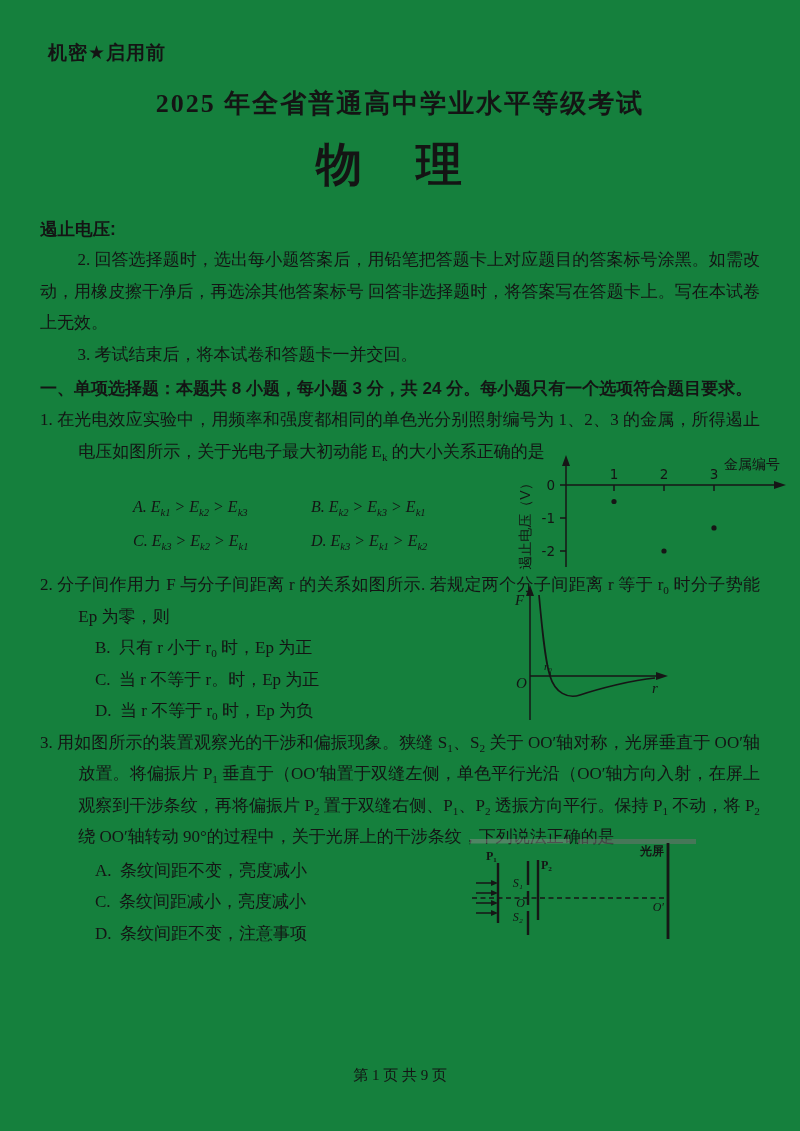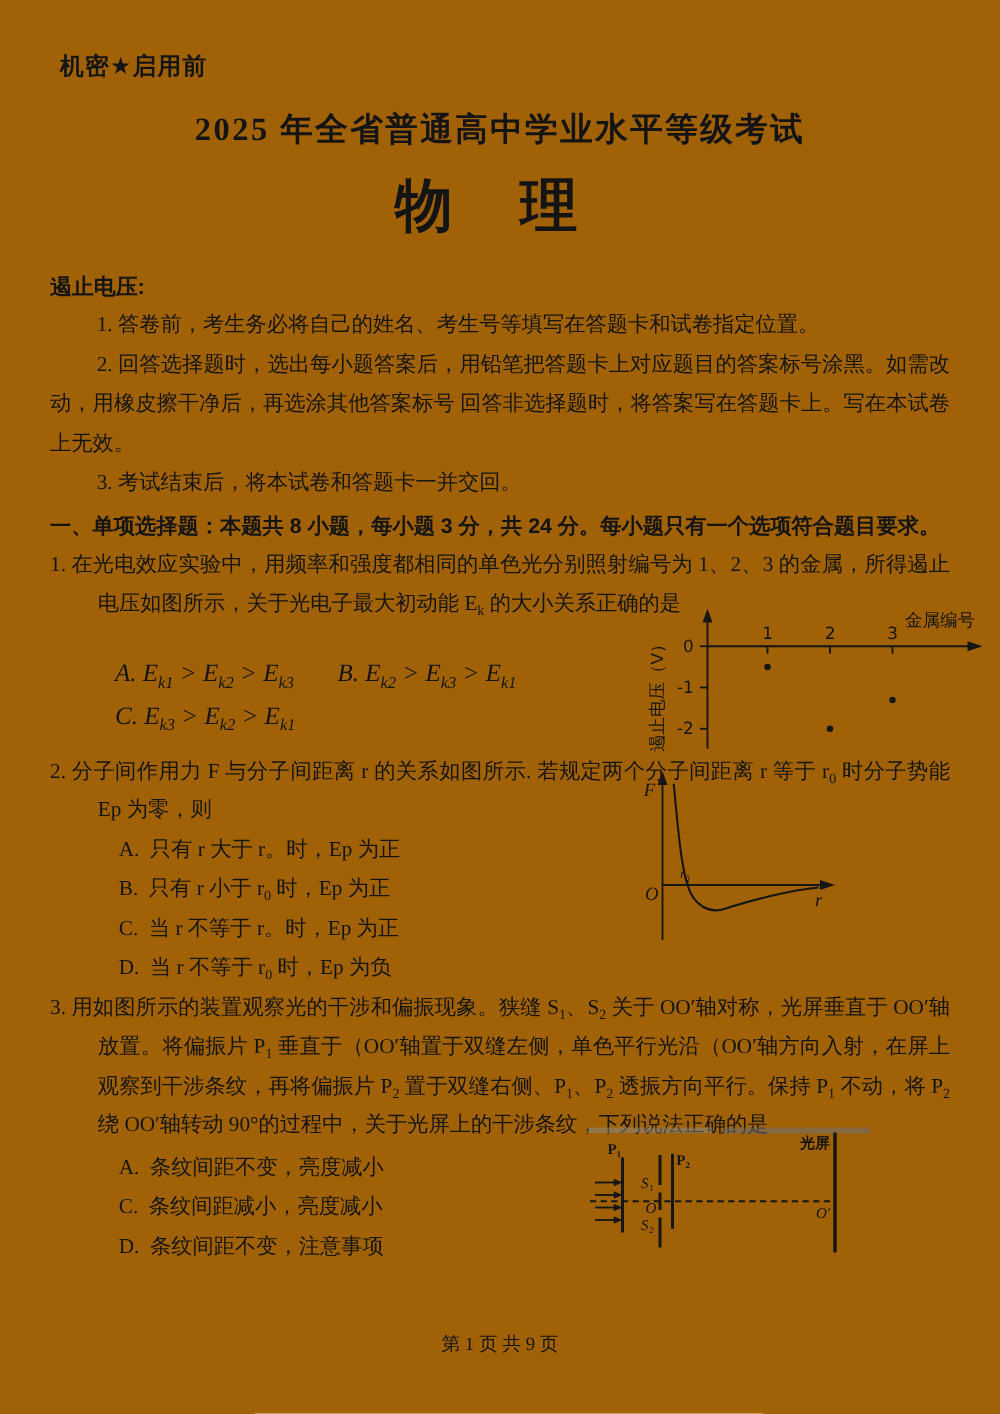--- a/index.html
+++ b/index.html
@@ -1,17 +1,17 @@
 <!DOCTYPE html>
 <html><head>
 <meta charset="utf-8">
 <style>
   html,body{margin:0;padding:0;background:#ffffff;}
   .page{
-    position:relative;width:800px;height:1131px;background:#a16207;
+    position:relative;width:800px;height:1131px;background:#15803d;
     font-family:"Liberation Serif","DejaVu Serif",serif;color:#141414;overflow:hidden;
   }
   .hei{font-family:"Liberation Sans","DejaVu Sans",sans-serif;font-weight:700;}
   .secrecy{position:absolute;left:48px;top:40px;font-size:19px;letter-spacing:1px;}
   .exam-title{position:absolute;left:0;right:0;top:86px;text-align:center;
     font-size:26px;font-weight:600;letter-spacing:2px;}
   .subject-title{position:absolute;left:0;right:18px;top:134px;text-align:center;
     font-size:46px;font-weight:600;letter-spacing:4px;}
   .content{position:absolute;left:40px;top:214px;width:720px;font-size:17px;}
   .notice-heading{font-size:17.5px;line-height:30px;}
@@ -19,21 +19,21 @@
   .indent{text-indent:2.2em;}
   .justify{text-align:justify;}
   .hang{padding-left:2.25em;text-indent:-2.25em;}
   .section-heading{font-size:17px;line-height:31px;margin-top:3px;text-align:justify;}
   sub{font-size:66%;line-height:0;}
 
   
   .q1-body{position:relative;height:96px;margin-top:4px;}
   .q1-options{position:absolute;left:52px;top:24px;width:420px;display:grid;
     grid-template-columns:178px auto;row-gap:10px;line-height:24px;}
-  .math{font-family:"Liberation Serif","DejaVu Serif",serif;font-style:italic;font-size:20px;}
+  .math{font-family:"Liberation Serif","DejaVu Serif",serif;font-style:italic;font-size:16px;margin-left:41px;}
   .q1-graph{position:absolute;left:462px;top:-18px;}
 
   
   .q2-block,.q3-block{position:relative;}
   .q2-block{margin-top:2px;}
   .opt{margin:0 0 0 55px;line-height:31.5px;}
   .q2-graph{position:absolute;left:452px;top:14px;}
   .q3-options{margin-top:2px;}
   .q3-diagram{position:absolute;left:412px;top:104px;}
 
@@ -63,33 +63,33 @@
 
 <div class="page">
 
   <div class="secrecy hei">机密★启用前</div>
   <div class="exam-title">2025 年全省普通高中学业水平等级考试</div>
   <div class="subject-title">物　理</div>
 
   <div class="content">
 
     <div class="notice-heading hei">遏止电压:</div>
-    <p class="para indent">1. 答卷前，考生务必将自己的姓名、考生号等填写在答题卡和试卷指定位置。</p>
     <p class="para indent justify">2. 回答选择题时，选出每小题答案后，用铅笔把答题卡上对应题目的答案标号涂黑。如需改动，用橡皮擦干净后，再选涂其他答案标号 回答非选择题时，将答案写在答题卡上。写在本试卷上无效。</p>
     <p class="para indent">3. 考试结束后，将本试卷和答题卡一并交回。</p>
 
     <div class="section-heading hei">一、单项选择题：本题共 8 小题，每小题 3 分，共 24 分。每小题只有一个选项符合题目要求。</div>
 
     <div class="q1-block">
       <p class="para hang justify">1. 在光电效应实验中，用频率和强度都相同的单色光分别照射编号为 1、2、3 的金属，所得遏止电压如图所示，关于光电子最大初动能 E<sub>k</sub> 的大小关系正确的是</p>
       <div class="q1-body">
         <div class="q1-options">
           <span class="math">A. E<sub>k1</sub> &gt; E<sub>k2</sub> &gt; E<sub>k3</sub></span>
           <span class="math">B. E<sub>k2</sub> &gt; E<sub>k3</sub> &gt; E<sub>k1</sub></span>
           <span class="math">C. E<sub>k3</sub> &gt; E<sub>k2</sub> &gt; E<sub>k1</sub></span>
+          <span class="math">D. E<sub>k3</sub> &gt; E<sub>k1</sub> &gt; E<sub>k2</sub></span>
         </div>
         <svg class="q1-graph" width="292" height="120" viewBox="0 0 292 120">
           <line class="ax" x1="64" y1="114" x2="64" y2="8"></line>
           <polygon points="64,2 60,13 68,13"></polygon>
           <line class="ax" x1="64" y1="32" x2="274" y2="32"></line>
           <polygon points="284,32 272,28 272,36"></polygon>
           <text class="clabel" x="250" y="16" text-anchor="middle">金属编号</text>
           <text class="clabel" transform="rotate(-90 28 70)" x="28" y="70" text-anchor="middle">遏止电压（V）</text>
           <g id="q1-plot">
               <line x1="58" x2="64" y1="32" y2="32" class="ax"></line>
@@ -107,21 +107,20 @@
               <line x1="212" x2="212" y1="32" y2="38" class="ax"></line>
               <text x="212" y="26" text-anchor="middle" class="tick">3</text>
               <circle cx="212" cy="74.9" r="2.6"></circle>
             </g>
         </svg>
       </div>
     </div>
 
     <div class="q2-block">
       <p class="para hang justify">2. 分子间作用力 F 与分子间距离 r 的关系如图所示. 若规定两个分子间距离 r 等于 r<sub>0</sub> 时分子势能 Ep 为零，则</p>
-      <div class="opt">A. 只有 r 大于 r。时，Ep 为正</div>
       <div class="opt">B. 只有 r 小于 r<sub>0</sub> 时，Ep 为正</div>
       <div class="opt">C. 当 r 不等于 r。时，Ep 为正</div>
       <div class="opt">D. 当 r 不等于 r<sub>0</sub> 时，Ep 为负</div>
       <svg class="q2-graph" width="182" height="142" viewBox="0 0 182 142">
         <line class="ax" x1="38" y1="137" x2="38" y2="8"></line>
         <polygon points="38,2 34,13 42,13"></polygon>
         <line class="ax" x1="38" y1="93" x2="168" y2="93"></line>
         <polygon points="176,93 164,89 164,97"></polygon>
         <line class="ax" x1="58" y1="89" x2="58" y2="93"></line>
         <text class="itl" x="23" y="22">F</text>

